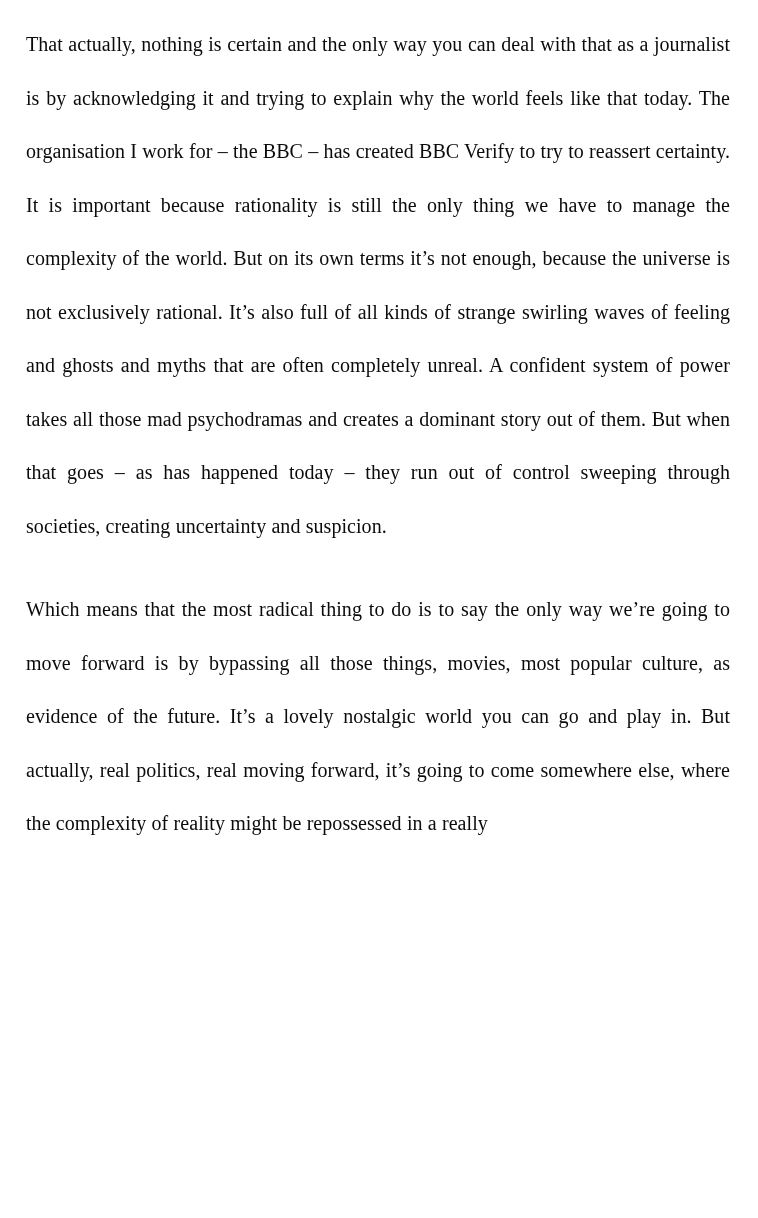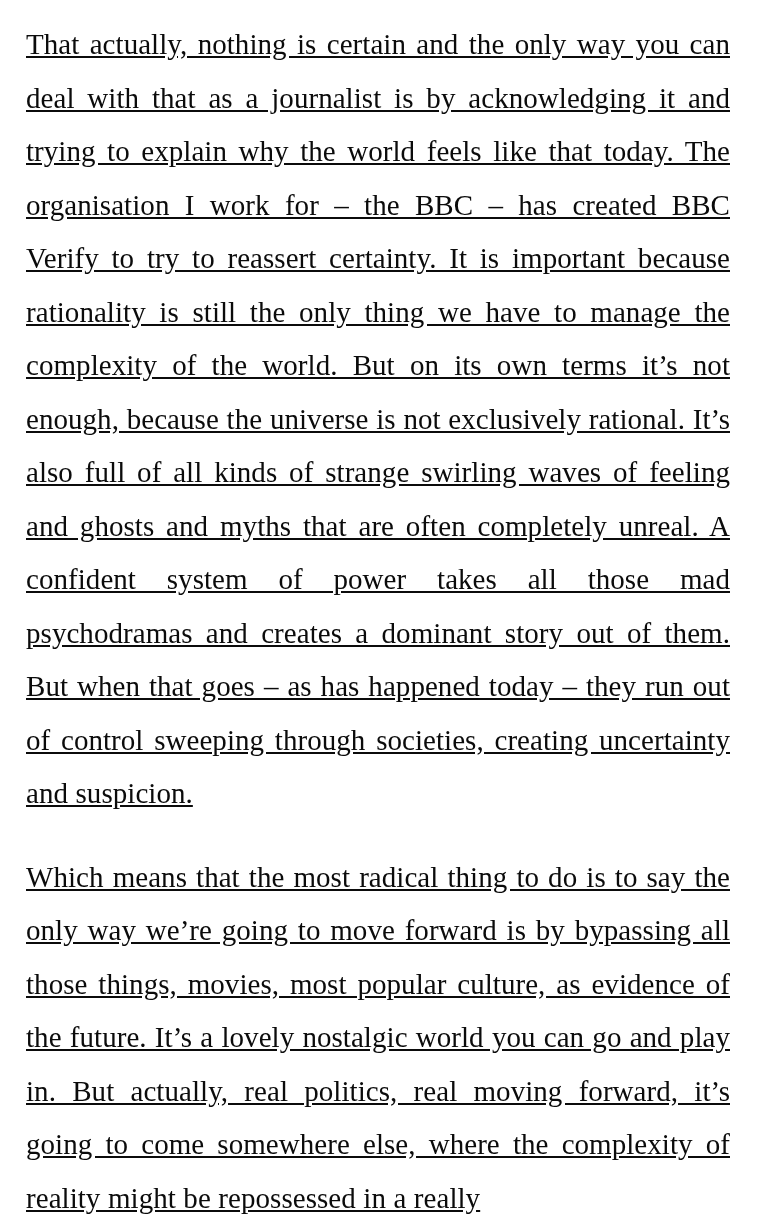--- a/index.html
+++ b/index.html
@@ -15,28 +15,27 @@
     overflow: hidden;
   }
   .page {
     box-sizing: border-box;
     width: 758px;
     height: 1218px;
     padding: 18px 12px 0 26px;
   }
   .para {
     margin: 0 16px 30px 0;
-    font-size: 29px;
+    font-size: 20px;
     line-height: 53.5px;
     text-align: justify;
     text-justify: inter-word;
     hyphens: none;
     letter-spacing: 0.05px;
     word-spacing: 0.2px;
-    text-decoration: underline;
   }
   .para:last-child {
     margin-bottom: 0;
   }
 </style>
 </head>
 <body>
 
 <div class="page">
   <p class="para">That actually, nothing is certain and the only way you can deal with that as a journalist is by acknowledging it and trying to explain why the world feels like that today. The organisation I work for – the BBC – has created BBC Verify to try to reassert certainty. It is important because rationality is still the only thing we have to manage the complexity of the world. But on its own terms it’s not enough, because the universe is not exclusively rational. It’s also full of all kinds of strange swirling waves of feeling and ghosts and myths that are often completely unreal. A confident system of power takes all those mad psychodramas and creates a dominant story out of them. But when that goes – as has happened today – they run out of control sweeping through societies, creating uncertainty and suspicion.</p>

